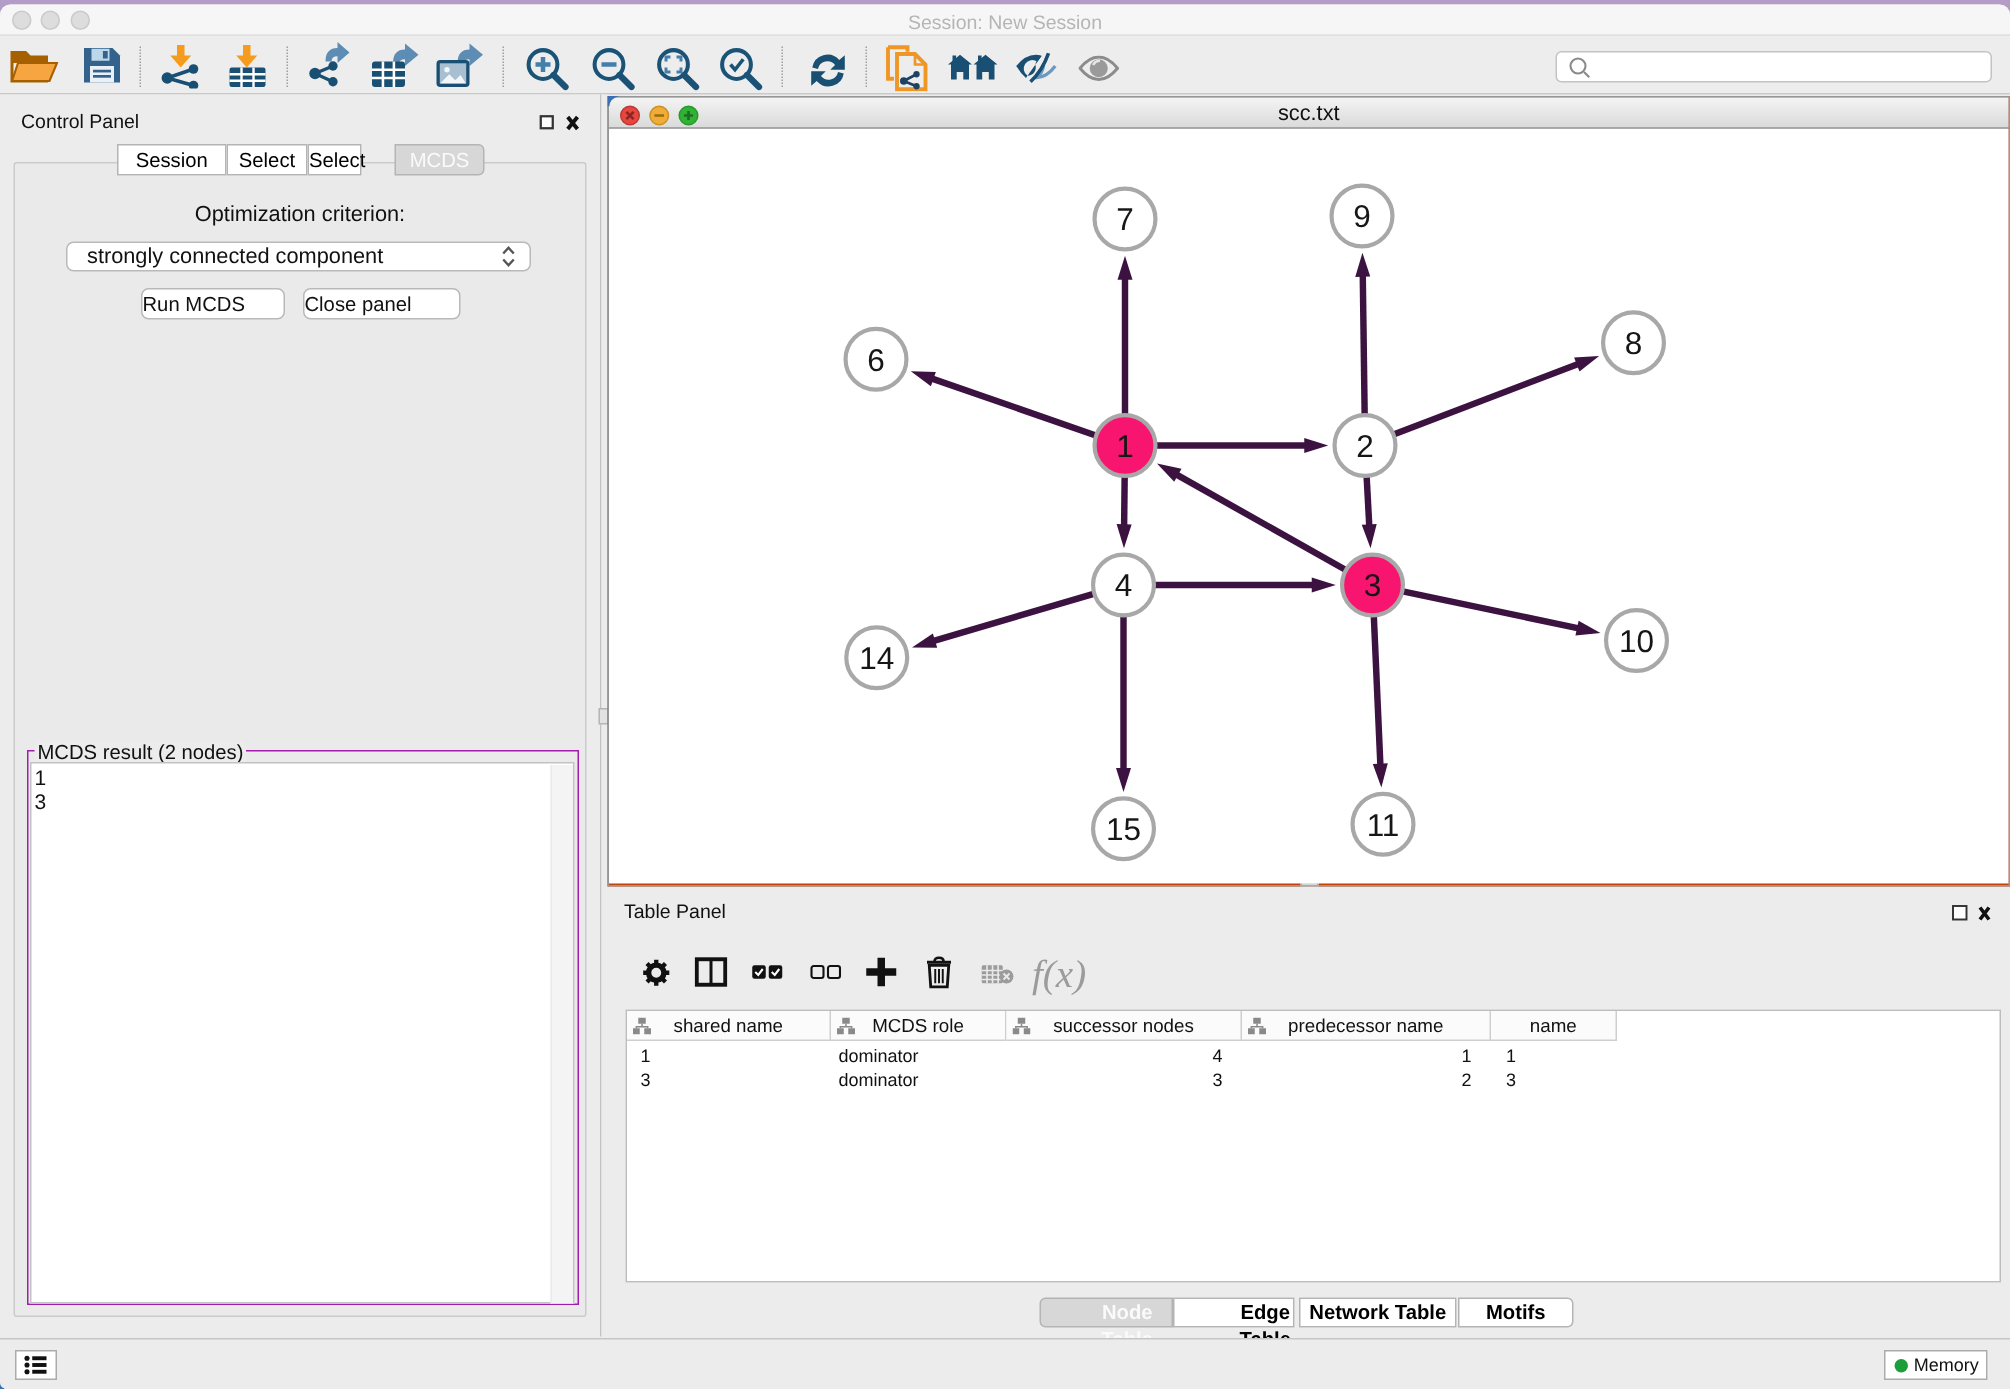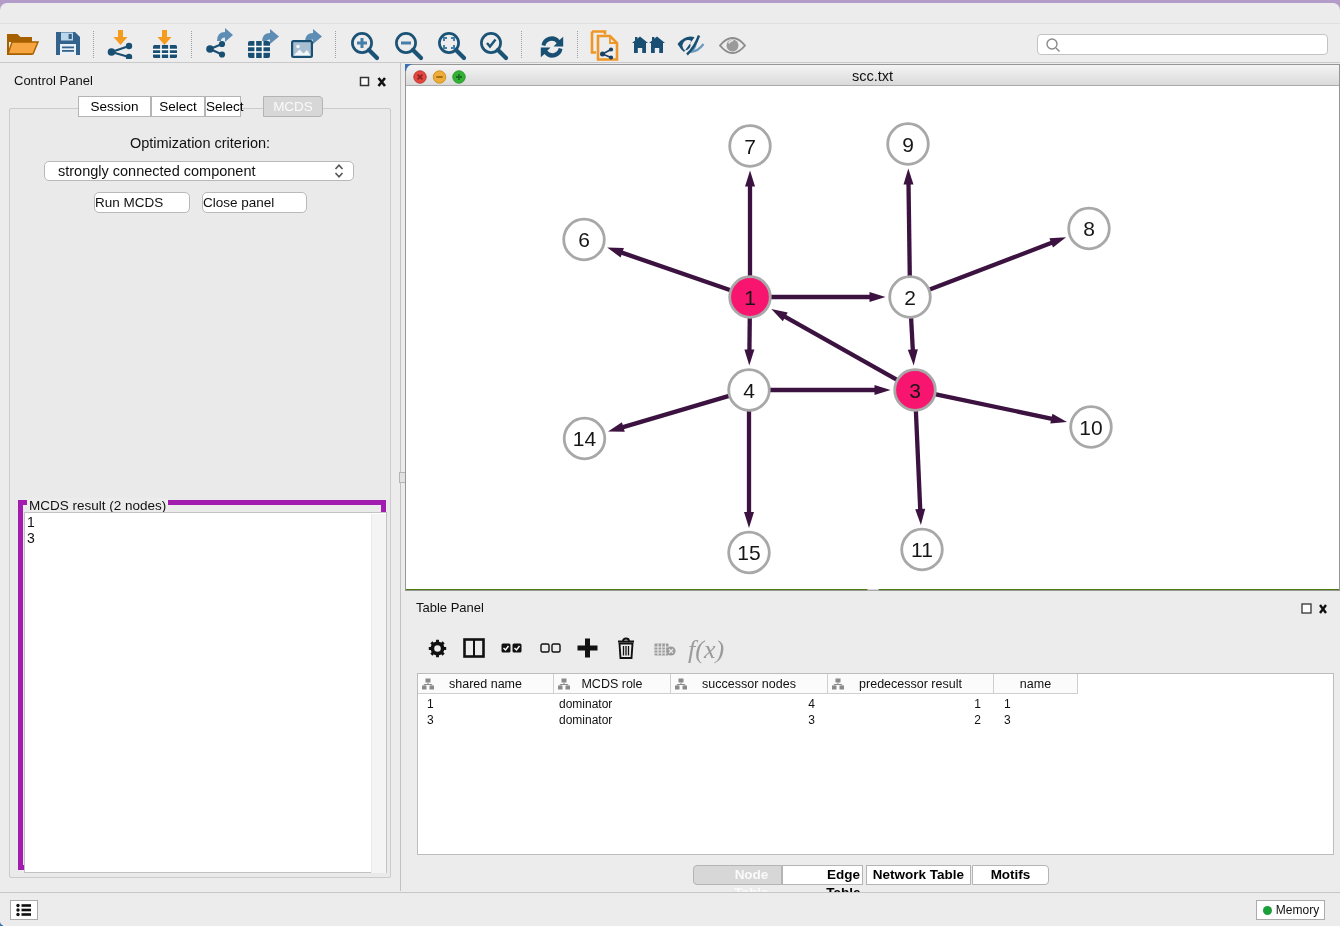--- a/index.html
+++ b/index.html
@@ -34,36 +34,36 @@
 #tab-mcds{background:#d7d7d7;color:#fafafa;border-radius:0 4px 4px 0;}
 #optlabel{position:absolute;left:0;top:72px;width:400px;text-align:center;
   font-size:14.5px;color:#111;}
 #dropdown{position:absolute;left:44px;top:98px;width:310px;height:20px;
   background:#fff;border:1px solid #b9b9b9;border-radius:5px;
   font-size:14.5px;color:#111;line-height:18px;padding-left:13px;}
 .btn{position:absolute;top:129px;height:21px;background:#fff;
   border:1px solid #b9b9b9;border-radius:5px;font-size:13.5px;color:#111;
   text-align:left;line-height:19px;}
 #mcdsbox{position:absolute;left:18px;top:437px;width:368px;height:370px;
-  border:5px solid #a21caf;}
+  border:1px solid #a21caf;}
 #mcdslegend{position:absolute;left:4px;top:-7.5px;background:#ececec;
   padding:0 2px;font-size:13.5px;color:#111;}
 #mcdswhite{position:absolute;left:1px;top:7px;width:363px;height:361px;
   background:#fff;border:1px solid #c2c2c2;}
 #mcdstext{position:absolute;left:2px;top:0.5px;font-size:14px;color:#111;
   line-height:16.2px;}
 #mcdsscroll{position:absolute;right:0px;top:1px;width:15px;height:359px;
   background:#f4f4f4;border-left:1px solid #eaeaea;}
 
 #vsplit{position:absolute;left:401px;top:60px;width:4px;height:828px;background:#ececec;}
 #vsplith{position:absolute;left:399px;top:469px;width:7px;height:11px;
   background:#e2e2e2;border:1px solid #b5b5b5;}
 
 #netwin{position:absolute;left:405px;top:61px;width:935px;height:527px;
-  border:1px solid #969696;background:#4d7c0f;}
+  border:1px solid #969696;background:#c2410c;}
 #nw-titlebar{position:absolute;left:0;top:0;width:933px;height:21px;
   background:linear-gradient(#f4f4f4,#dadada);border-bottom:1px solid #ababab;}
 #nw-title{position:absolute;left:0;top:2.5px;width:933px;text-align:center;
   font-size:14.5px;color:#111;}
 #netcanvas{position:absolute;left:0;top:21px;width:933px;height:503px;background:#fff;}
 
 #tablepanel{position:absolute;left:405px;top:593px;width:935px;height:292px;
   background:#ececec;}
 #tp-title{position:absolute;left:11px;top:3.5px;font-size:13px;color:#111;}
 #tp-toolbar{position:absolute;left:12px;top:30px;width:911px;height:40px;}
@@ -85,20 +85,26 @@
   background:#fff;border:1px solid #ababab;}
 #membtn{position:absolute;left:1256px;top:7px;width:69px;height:20px;
   background:#fff;border:1px solid #ababab;font-size:12px;color:#111;
   line-height:18px;text-align:center;padding-left:14px;}
 #memdot{position:absolute;left:6px;top:5px;width:9px;height:9px;
   border-radius:50%;background:#1c9e3a;}
 </style>
 </head>
 <body>
 <div id="win">
+  <div id="titlebar">
+    <div class="tl" style="left:8px"></div>
+    <div class="tl" style="left:27px"></div>
+    <div class="tl" style="left:47px"></div>
+    <div id="title">Session: New Session</div>
+  </div>
   <div id="toolbar">
     <div class="tsep" style="left:93px"></div>
     <div class="tsep" style="left:191px"></div>
     <div class="tsep" style="left:335px"></div>
     <div class="tsep" style="left:521px"></div>
     <div class="tsep" style="left:577px"></div>
     <div id="icons">
       
       <svg class="ticon" style="left:6px;top:8px" width="33" height="24" viewBox="0 0 33 24">
         <path d="M2,3 h9 l3,3 h11 v4 h-23 z" fill="#a66000"></path>
@@ -400,21 +406,21 @@
         <path d="M15,6 l4,4 M19,6 l-4,4" stroke="#e9e9e9" stroke-width="1.3"></path>
       </svg>
 
       <div style="position:absolute;left:271px;top:9px;font-family:'Liberation Serif',serif;
         font-style:italic;font-size:26px;color:#9b9b9b;">f(x)</div>
     </div>
     <div id="tp-table">
       <div class="th" style="left:0px;width:136px;">shared name</div>
       <div class="th" style="left:136px;width:117px;">MCDS role</div>
       <div class="th" style="left:253px;width:157px;">successor nodes</div>
-      <div class="th" style="left:410px;width:166px;">predecessor result</div>
+      <div class="th" style="left:410px;width:166px;">predecessor name</div>
       <div class="th" style="left:576px;width:84px;">name</div>
       <svg style="position:absolute;left:4px;top:4px" width="12" height="12" viewBox="0 0 12 12">
           <use href="#treeic"></use>
         </svg>
       <svg style="position:absolute;left:140px;top:4px" width="12" height="12" viewBox="0 0 12 12">
           <use href="#treeic"></use>
         </svg>
       <svg style="position:absolute;left:257px;top:4px" width="12" height="12" viewBox="0 0 12 12">
           <use href="#treeic"></use>
         </svg>

